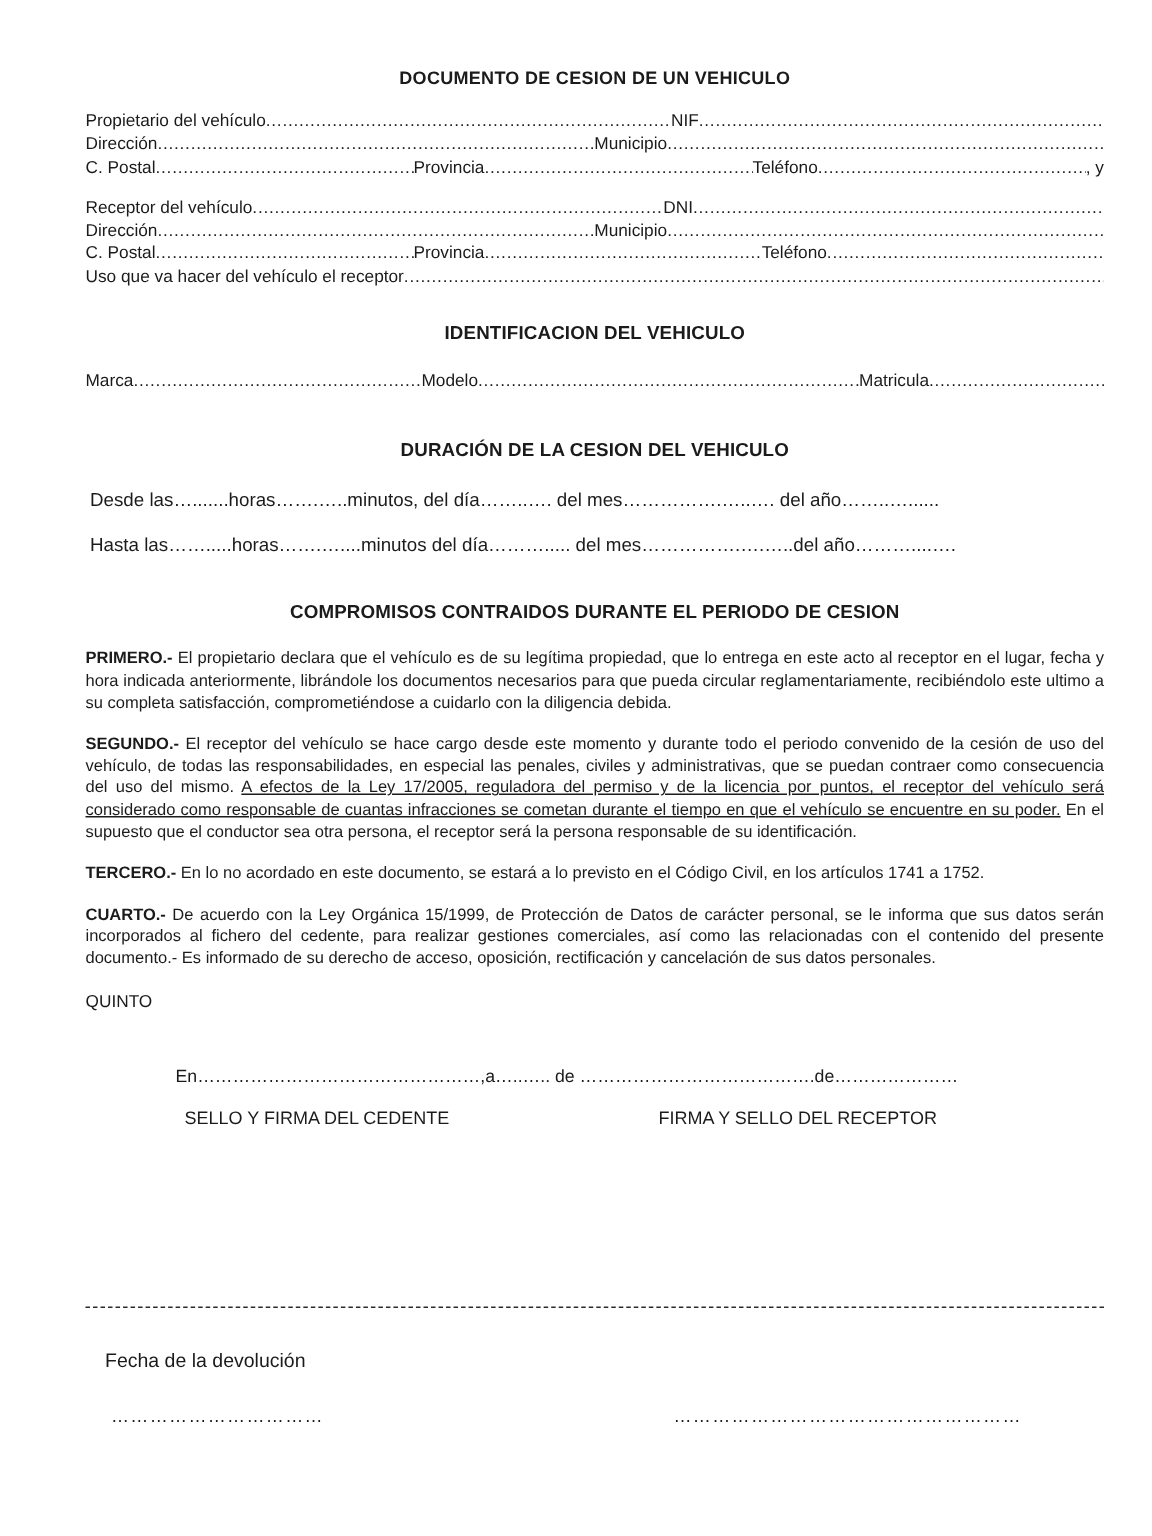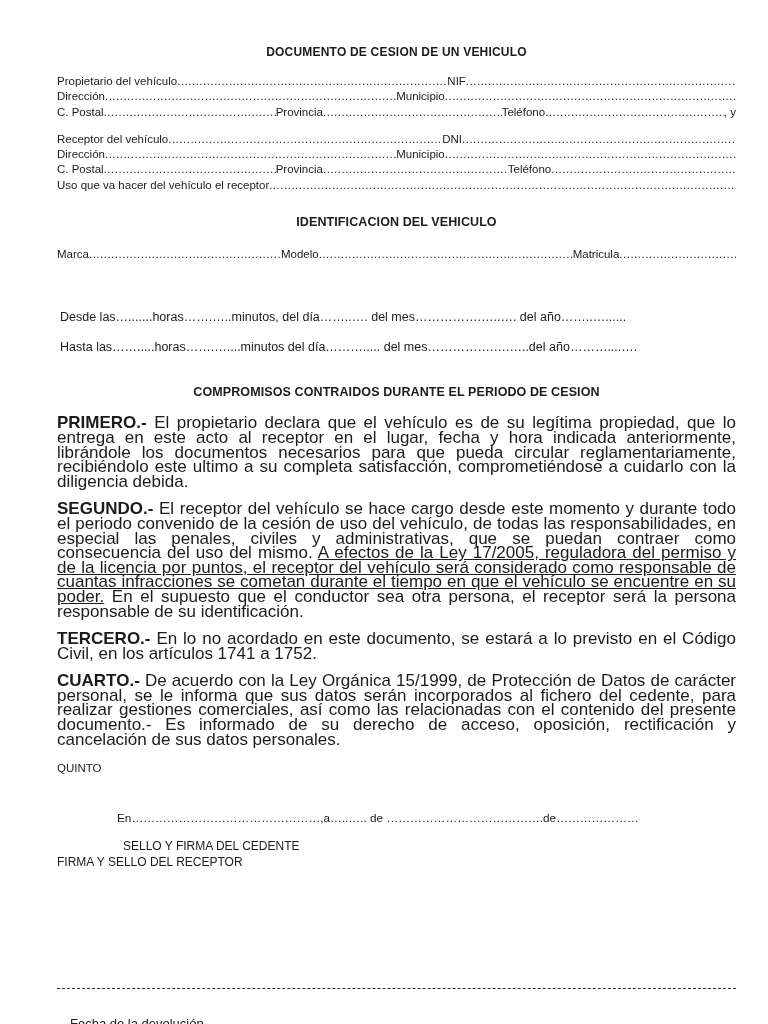--- a/index.html
+++ b/index.html
@@ -83,21 +83,21 @@
   
   .dur-row {
     font-size: 12.5px;
     line-height: 17px;
     white-space: nowrap;
     padding-left: 3px;
   }
 
   
   .clause {
-    font-size: 17px;
+    font-size: 11px;
     line-height: 14.6px;
     text-align: justify;
     margin: 0;
   }
   .clause b { font-weight: bold; }
   .clause u { text-decoration: underline; }
 
   .clause-gap { height: 13px; }
 
   .quinto-line {
@@ -114,21 +114,20 @@
     font-size: 11.8px;
     line-height: 16px;
     padding-left: 60px;
     white-space: nowrap;
   }
 
   .sign-row {
     display: flex;
     font-size: 12px;
     line-height: 16px;
-    flex-direction: column;
   }
   .sign-row .left-sign {
     width: 382px;
     padding-left: 66px;
     box-sizing: border-box;
   }
   .sign-row .right-sign {
     flex: 1;
   }
 
@@ -241,20 +240,21 @@
       <span class="lbl">Marca</span>
       <span class="dots w-marca"></span>
       <span class="lbl">Modelo</span>
       <span class="dots w-modelo"></span>
       <span class="lbl">Matricula</span>
       <span class="dots"></span>
     </div>
 
     <div style="height:30px"></div>
 
+    <div class="section-heading">DURACIÓN DE LA CESION DEL VEHICULO</div>
 
     <div style="height:17px"></div>
 
     <div class="dur-row">Desde las….......horas…….…..minutos, del día……..…. del mes…………….…..…. del año……..…......</div>
     <div style="height:13px"></div>
     <div class="dur-row">Hasta  las…….....horas…….…....minutos del día………..... del mes…………….….…..del año………....….</div>
 
     <div style="height:28px"></div>
 
     <div class="section-heading">COMPROMISOS CONTRAIDOS DURANTE EL PERIODO DE CESION</div>

